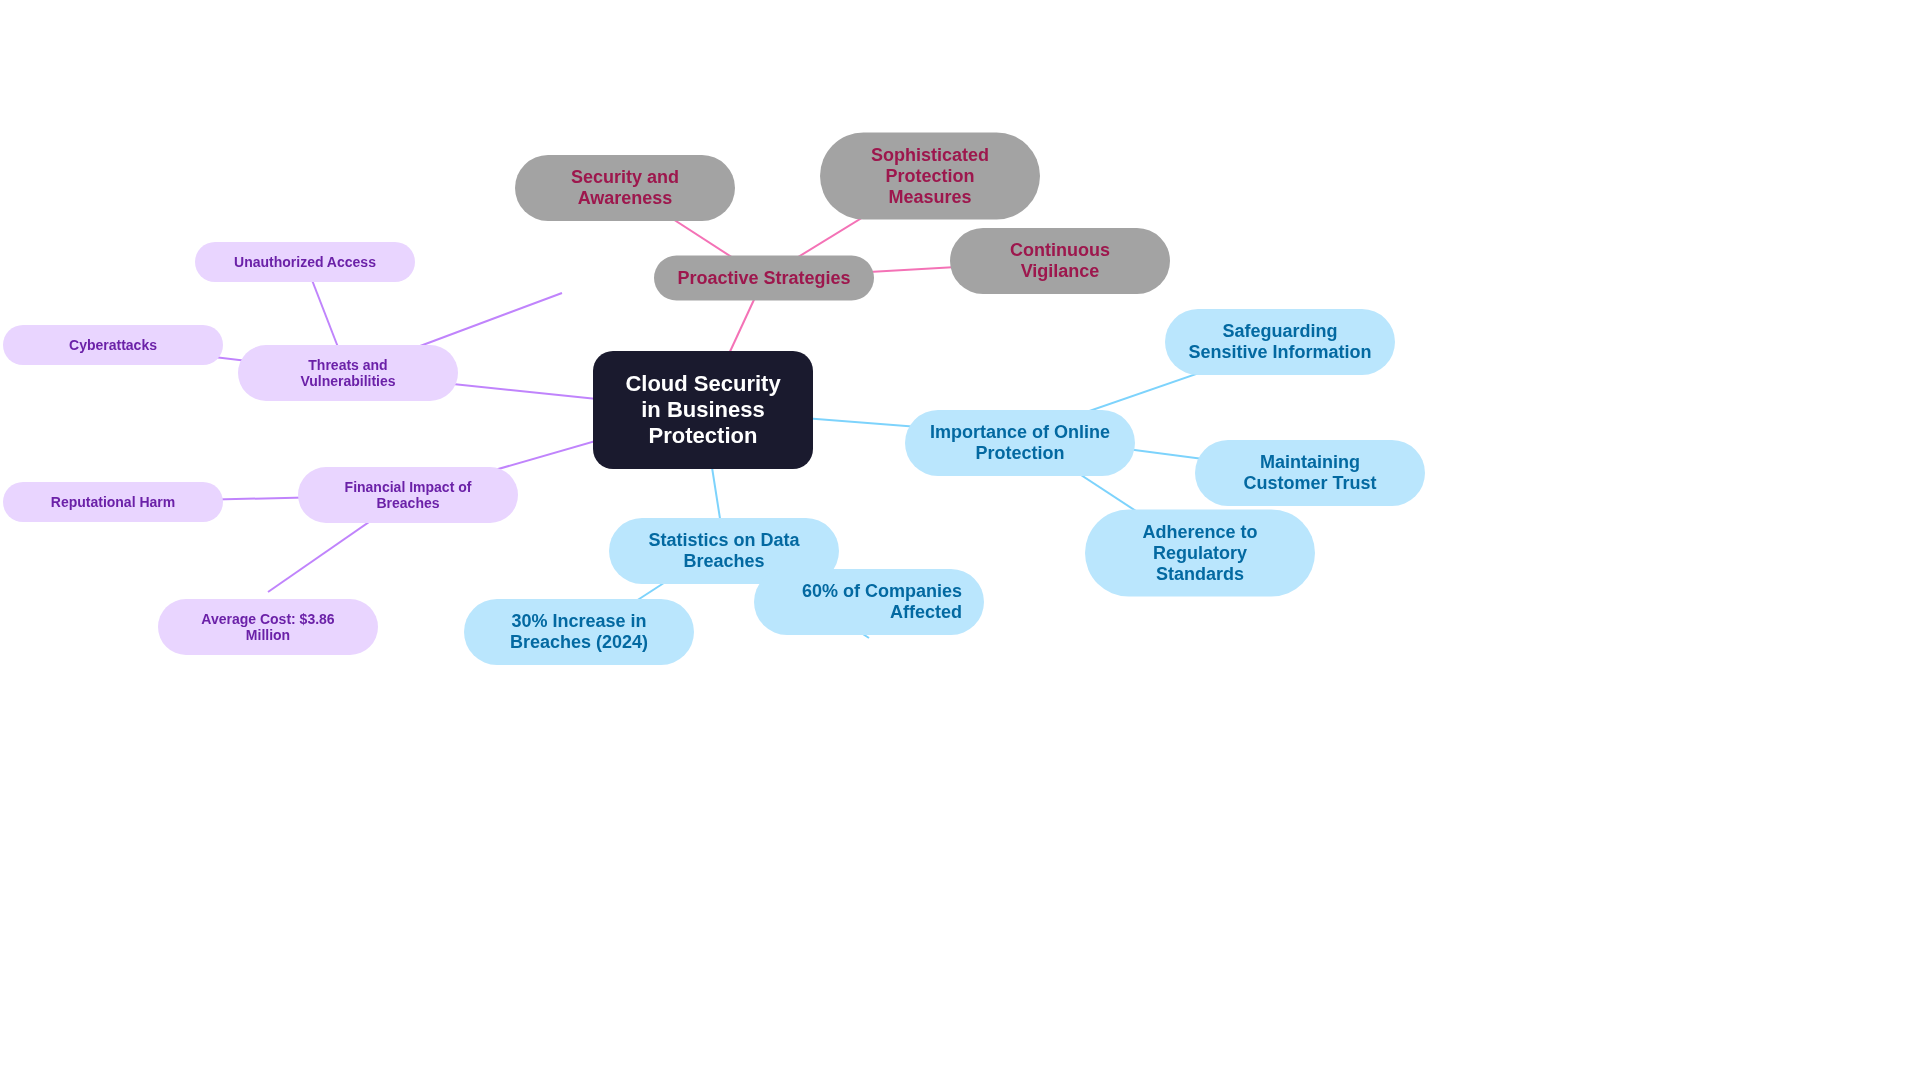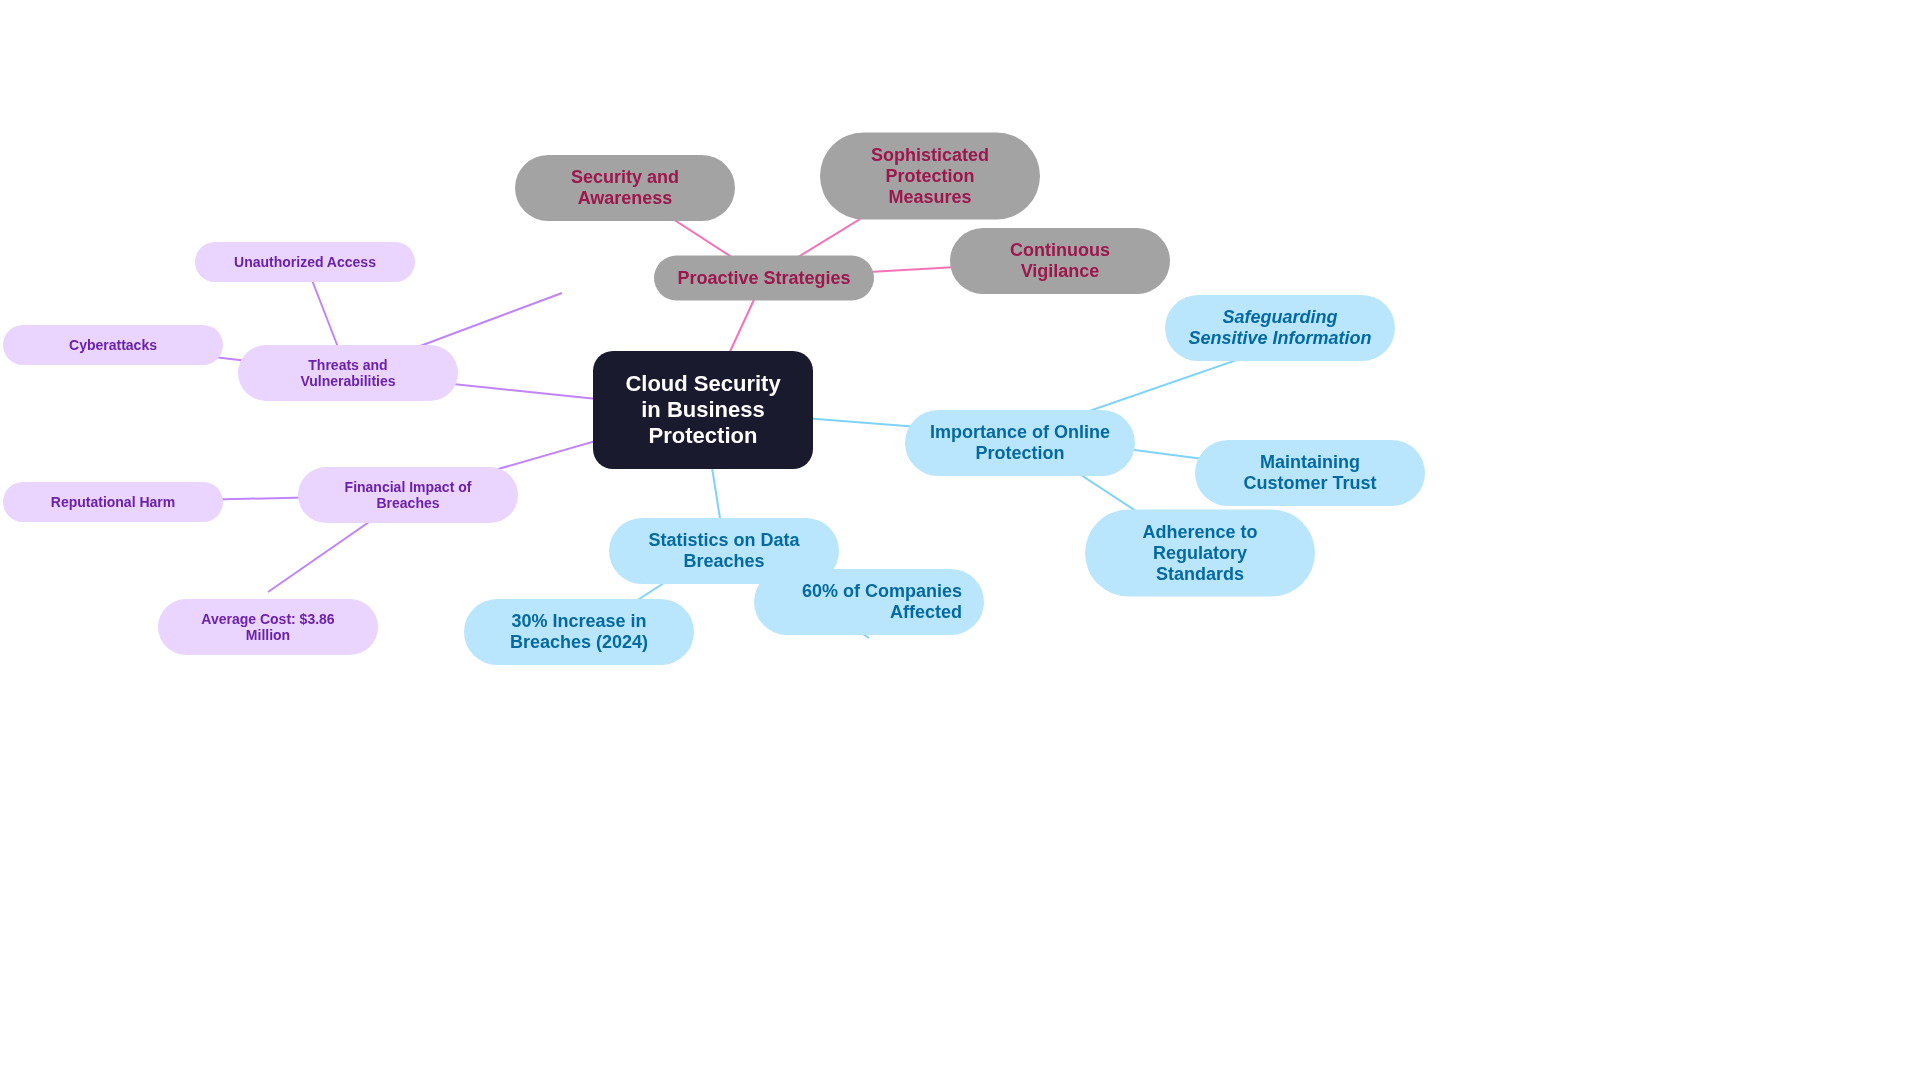--- a/index.html
+++ b/index.html
@@ -93,16 +93,16 @@
     <div class="node node node-purple" style="left: 113px; top: 502px; width: 220px;">Reputational Harm</div>
     <div class="node node node-purple" style="left: 268px; top: 592px; width: 220px; margin-top: 35px;">Average Cost: $3.86 Million</div>
     <div class="node node node-pink" style="left: 764px; top: 278px; width: 220px;">Proactive Strategies</div>
     <div class="node node node-pink" style="left: 625px; top: 188px; width: 220px;">Security and Awareness</div>
     <div class="node node node-pink" style="left: 930px; top: 176px; width: 220px;">Sophisticated Protection Measures</div>
     <div class="node node node-pink" style="left: 1060px; top: 261px; width: 220px;">Continuous Vigilance</div>
     <div class="node node node-blue" style="left: 724px; top: 544px; width: 230px; margin-top: 7px;">Statistics on Data Breaches</div>
     <div class="node node node-blue" style="left: 579px; top: 632px; width: 230px;">30% Increase in Breaches (2024)</div>
     <div class="node node node-blue" style="left: 869px; top: 602px; width: 230px; text-align: right;">60% of Companies Affected</div>
     <div class="node node node-blue" style="left: 1020px; top: 435px; width: 230px; margin-top: 8px;">Importance of Online Protection</div>
-    <div class="node node node-blue" style="left: 1280px; top: 328px; width: 230px; font-style: italic;">Safeguarding Sensitive Information</div>
+    <div class="node node node-blue" style="left: 1280px; top: 342px; width: 230px;">Safeguarding Sensitive Information</div>
     <div class="node node node-blue" style="left: 1310px; top: 473px; width: 230px;">Maintaining Customer Trust</div>
     <div class="node node node-blue" style="left: 1200px; top: 553px; width: 230px;">Adherence to Regulatory Standards</div>
   </div>
 
 </body></html>

